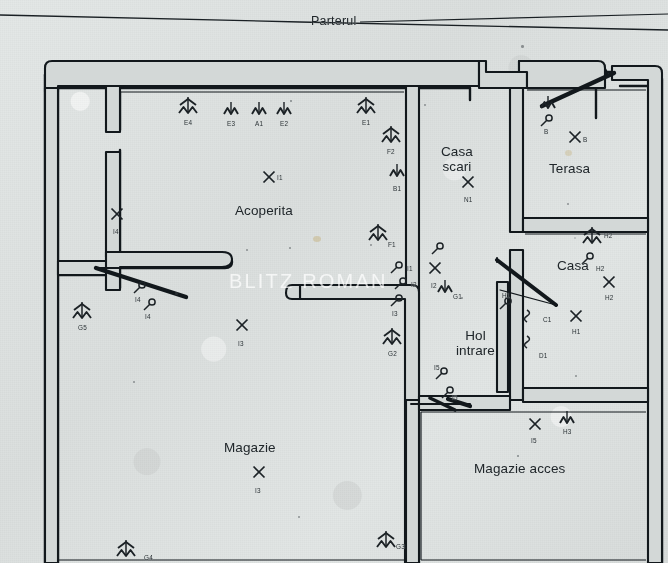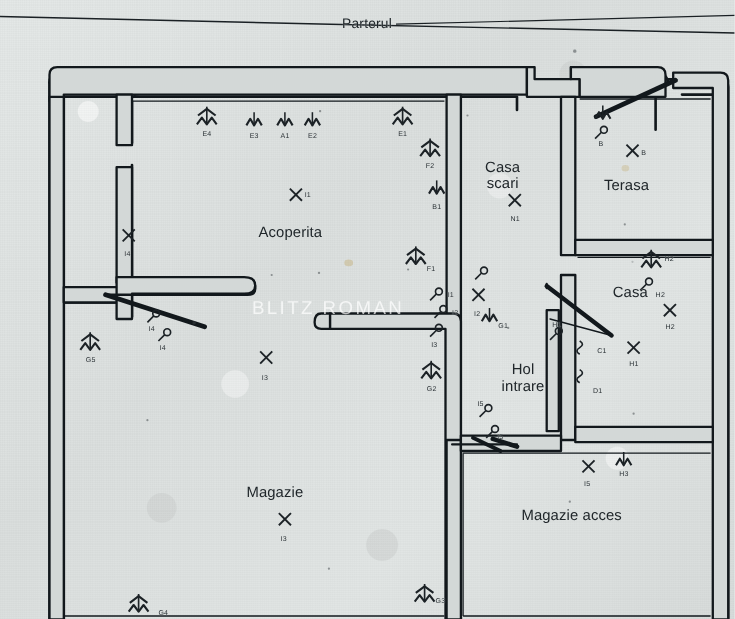--- a/index.html
+++ b/index.html
@@ -42,21 +42,21 @@
     line-height:1.12;
     pointer-events:none;
     text-shadow:0 0 1px rgba(220,226,225,.9);
   }
   .room-lbl{font-size:13.5px;letter-spacing:.1px;}
   .title-lbl{font-size:12.5px;letter-spacing:.2px;}
   .tag{font-size:6.4px;color:#2a3034;letter-spacing:.2px;}
 
   #watermark{
     position:absolute;left:229px;top:270px;
-    font-size:17px;letter-spacing:2.2px;
+    font-size:20px;letter-spacing:2.2px;
     color:rgba(255,255,255,.72);
     font-family:"Liberation Sans", sans-serif;
     pointer-events:none;
     user-select:none;
   }
   .speck{position:absolute;border-radius:50%;background:rgba(60,66,70,.5);pointer-events:none;}
 </style>
 </head>
 <body>
 

